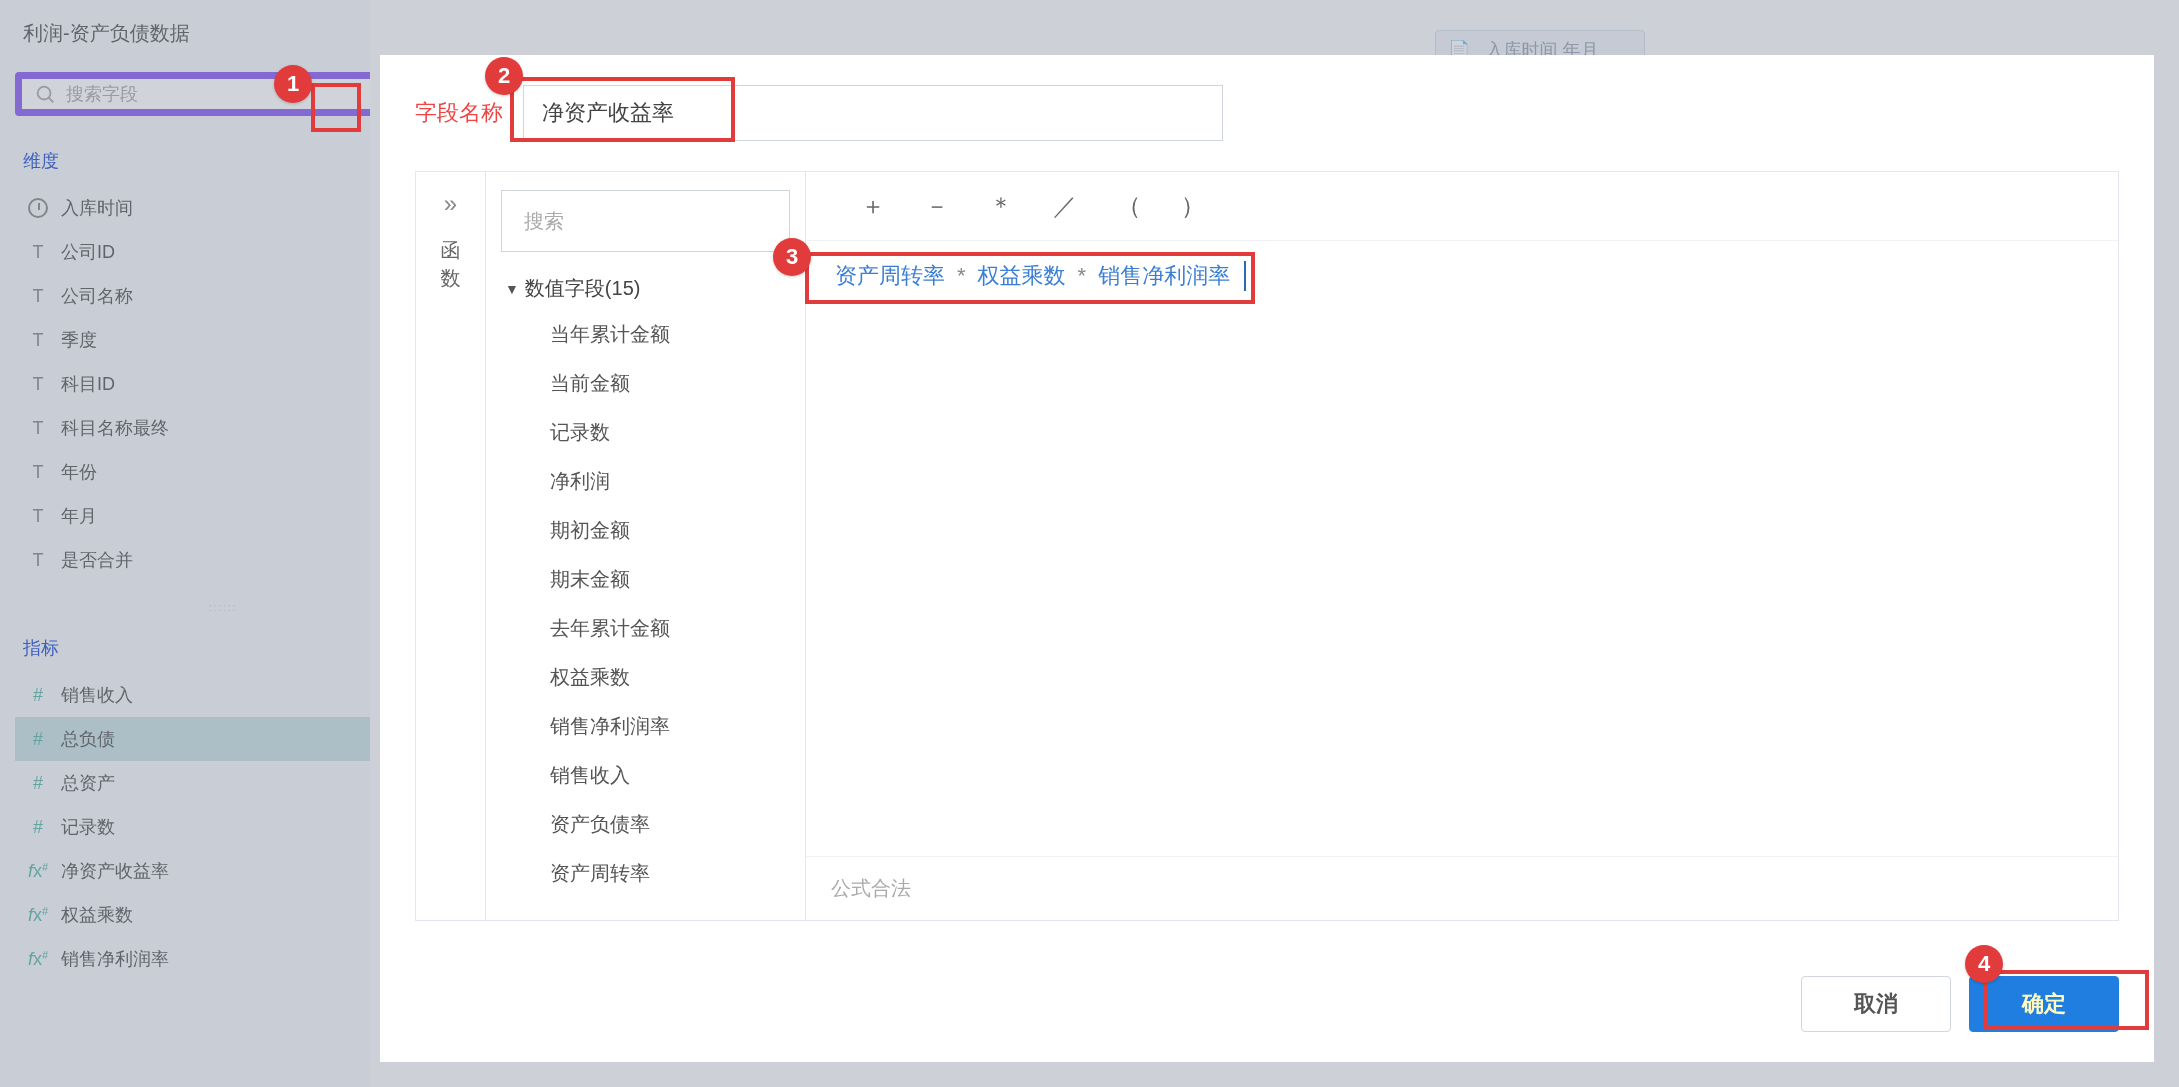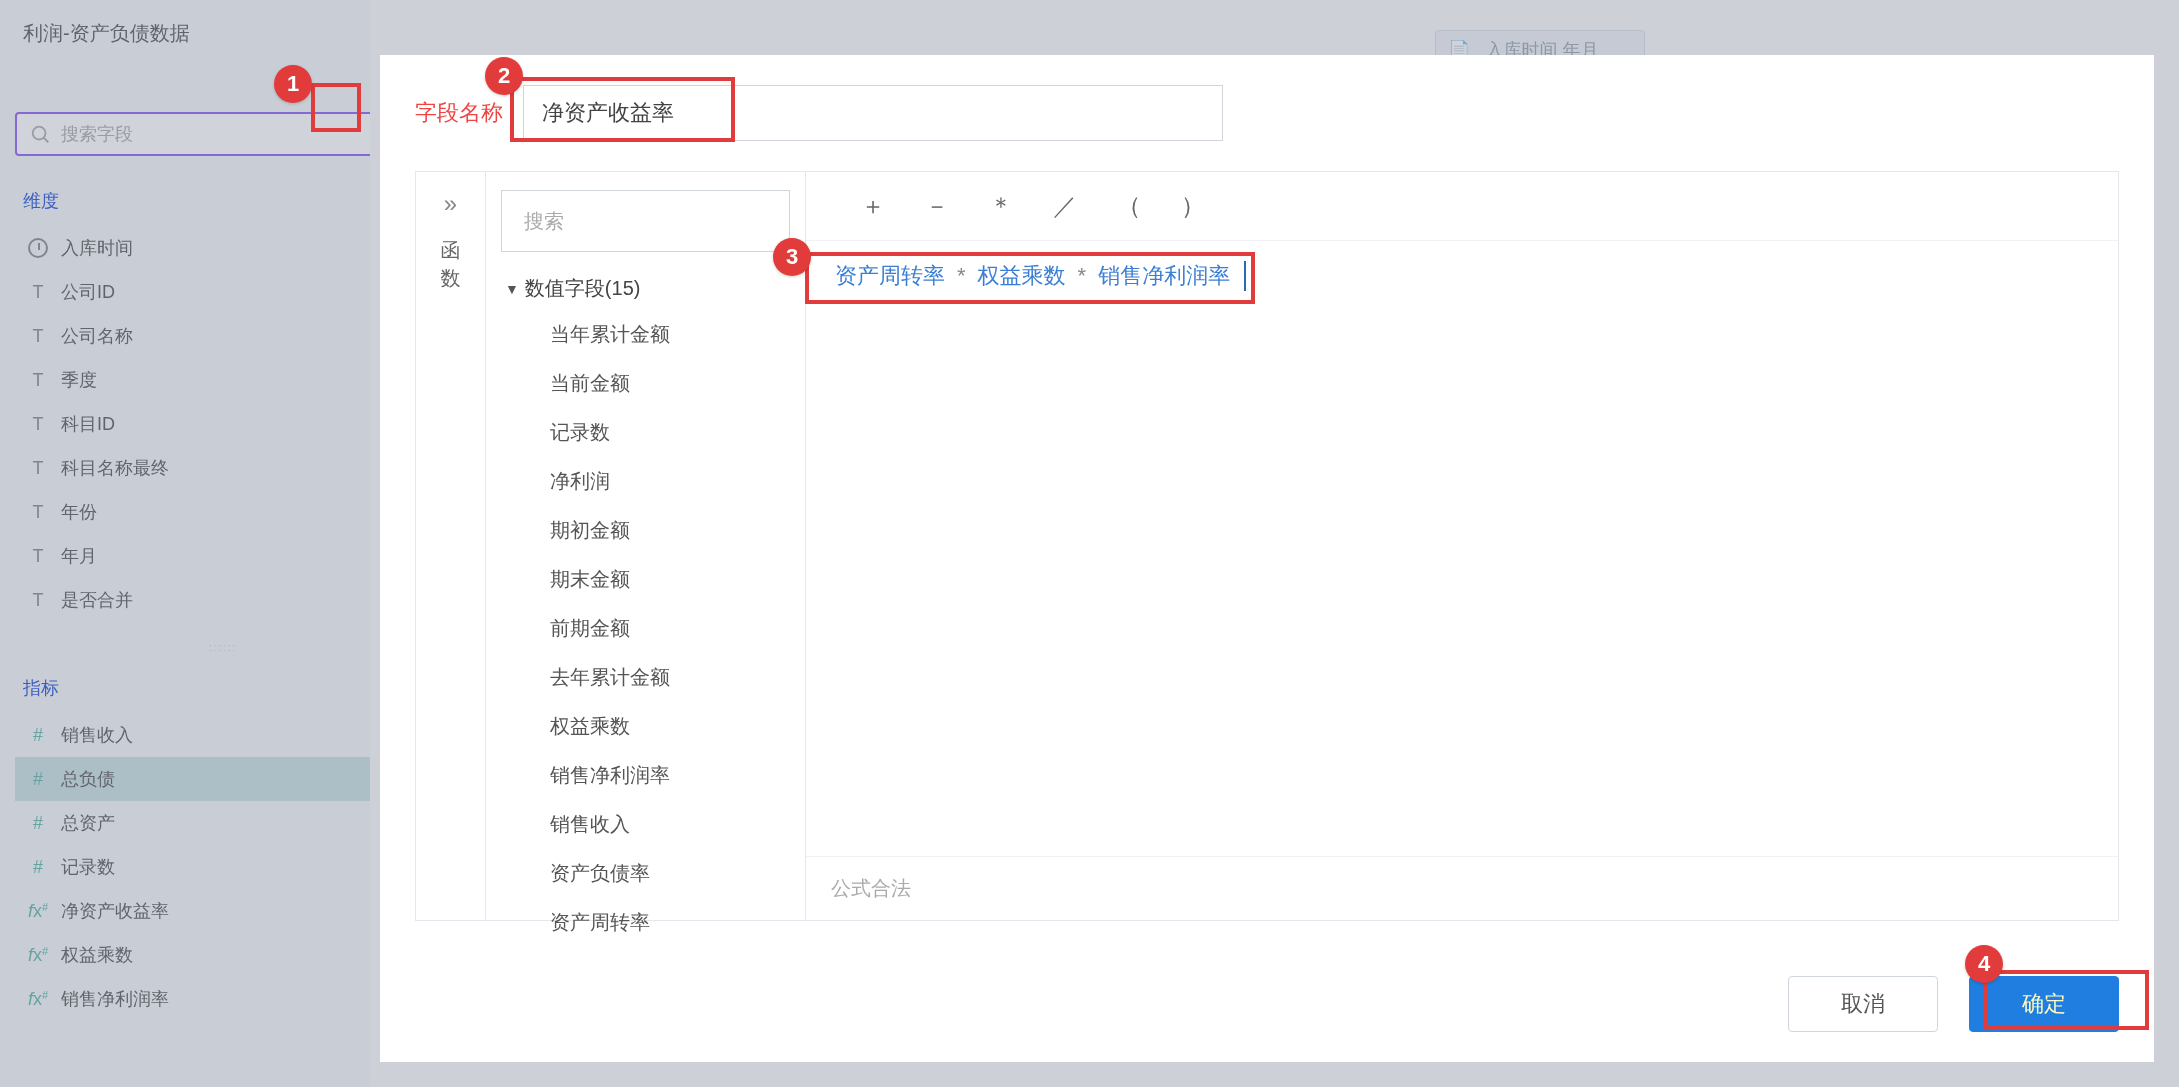--- a/index.html
+++ b/index.html
@@ -11,21 +11,21 @@
       background: #f5f7fa; border-right: 1px solid #e5e8ee;
       padding: 20px 15px;
     }
     .sidebar-header { display: flex; align-items: center; justify-content: space-between; margin-bottom: 25px; padding: 0 8px; }
     .sidebar-title { font-size: 20px; color: #555; font-weight: 500; }
     .sidebar-header-icons { display: flex; gap: 15px; color: #888; }
     
     .search-row { display: flex; align-items: center; gap: 10px; margin-bottom: 25px; }
     .search-box {
       flex: 1; display: flex; align-items: center; gap: 10px;
-      border: 2px solid #8b5cf6; background: #fff; padding: 8px 12px; border-radius: 4px; height: 44px; margin-top: 40px;
+      border: 7px solid #8b5cf6; background: #fff; padding: 8px 12px; border-radius: 4px; height: 44px;
     }
     .search-box input { border: none; outline: none; flex: 1; font-size: 18px; color: #555; background: transparent; }
     .search-box input::placeholder { color: #aaa; }
     .add-btn {
       width: 44px; height: 44px; display: flex; align-items: center; justify-content: center;
       border: 1px solid #d0d5dc; background: #fff; border-radius: 4px; font-size: 22px; color: #666;
     }
     
     .section-label { font-size: 18px; color: #1d4ed8; padding: 8px; margin-bottom: 5px; }
     .field-list { margin-bottom: 20px; }
@@ -111,21 +111,21 @@
     .token { color: #3b7fd4; padding: 2px 4px; }
     .opx { color: #888; }
     .cursor-line {
       display: inline-block; width: 2px; height: 30px; background: #2b6cb0; vertical-align: middle; margin-left: 2px;
     }
     .formula-footer {
       padding: 18px 25px; border-top: 1px solid #f0f2f5; color: #aaa; font-size: 20px;
     }
     
     .button-row {
-      position: absolute; right: 35px; bottom: 30px; display: flex; gap: 31px;
+      position: absolute; right: 35px; bottom: 30px; display: flex; gap: 18px; font-weight: bold;
     }
     .btn {
       min-width: 150px; height: 56px; border: 1px solid #d0d5dc; background: #fff;
       font-size: 22px; color: #555; display: flex; align-items: center; justify-content: center;
       border-radius: 4px; cursor: pointer;
     }
     .btn.primary { background: #1f7ee0; border-color: #1f7ee0; color: #fef9c3; }
     
     
     .anno-circle {
@@ -293,21 +293,20 @@
           <span class="caret">▼</span>
           <span>数值字段(15)</span>
         </div>
         <div class="tree-list" id="tree-list">
             <div class="tree-item">当年累计金额</div>
             <div class="tree-item">当前金额</div>
             <div class="tree-item">记录数</div>
             <div class="tree-item">净利润</div>
             <div class="tree-item">期初金额</div>
             <div class="tree-item">期末金额</div>
-            <div class="tree-item">前期金额</div>
             <div class="tree-item">去年累计金额</div>
             <div class="tree-item">权益乘数</div>
             <div class="tree-item">销售净利润率</div>
             <div class="tree-item">销售收入</div>
             <div class="tree-item">资产负债率</div>
             <div class="tree-item">资产周转率</div>
           </div>
       </div>
 
       <div class="formula-panel">

